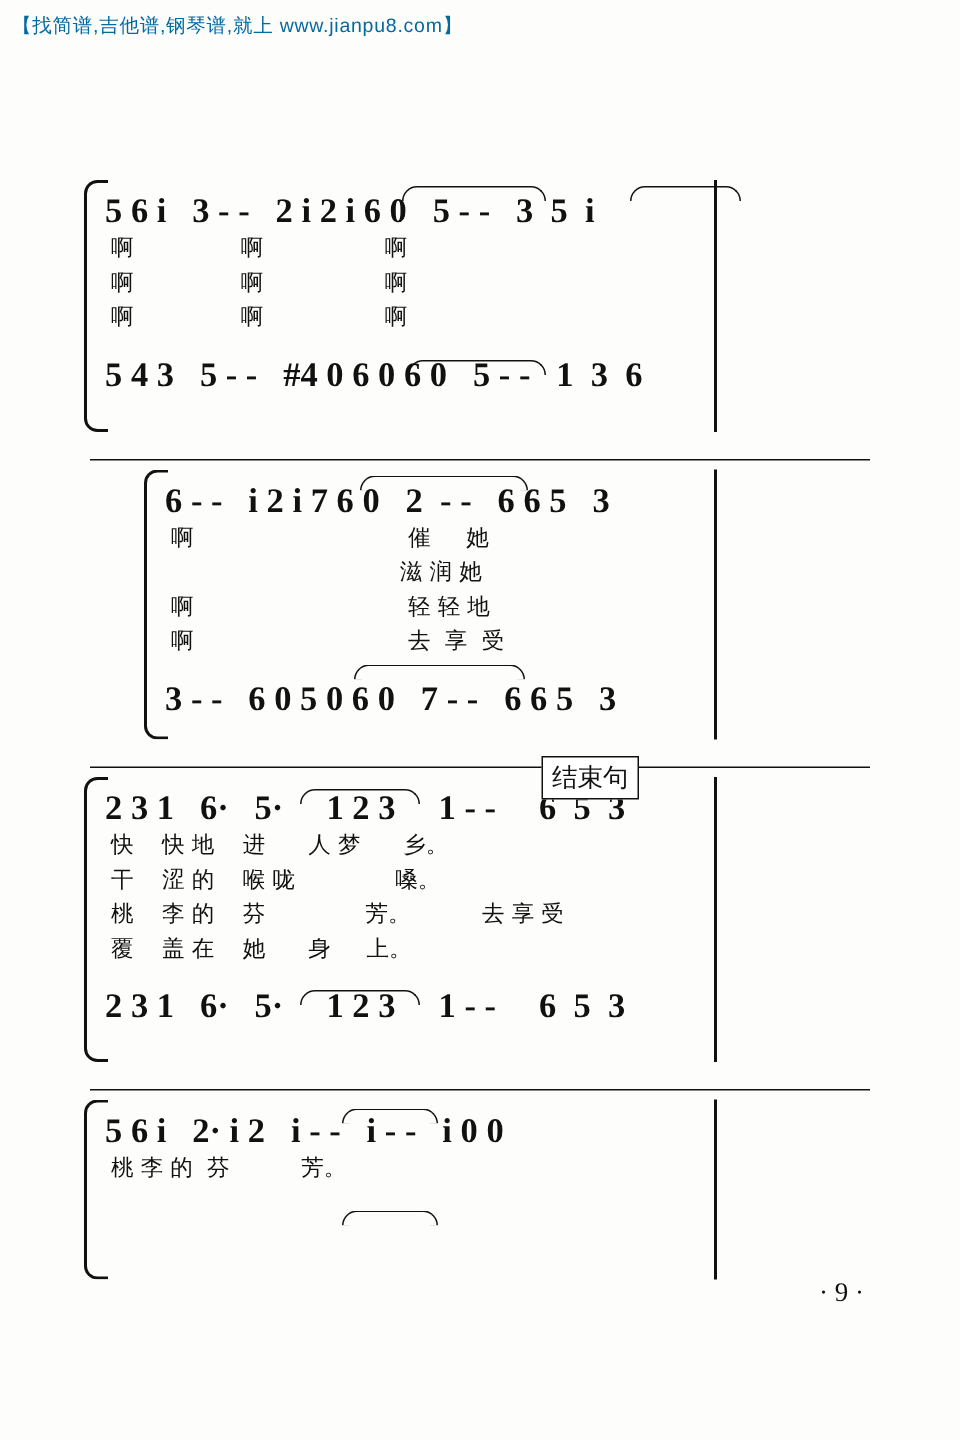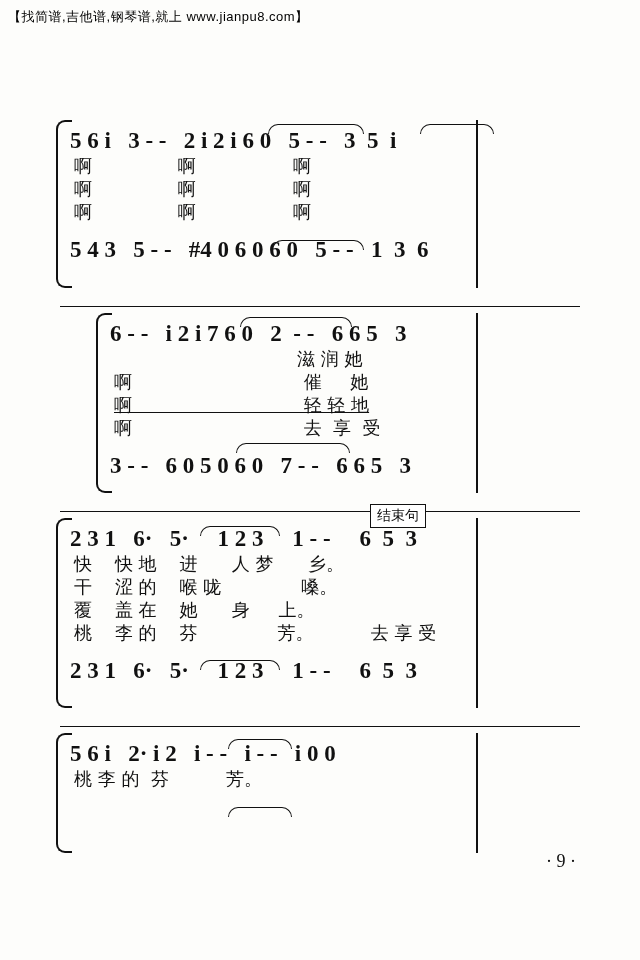--- a/index.html
+++ b/index.html
@@ -7,21 +7,21 @@
     width:640px;height:960px;
     background:#fdfdfb;
     font-family:"Liberation Serif", serif;
     position:relative;
     overflow:hidden;
     color:#111;
   }
   .watermark{
     position:absolute;
     top:8px;left:8px;
-    color:#000000;
+    color:#0369a1;
     font-size:13px;
     letter-spacing:0.5px;
     font-family:"Liberation Sans", sans-serif;
     white-space:nowrap;
   }
   .sheet{
     position:absolute;
     top:120px;left:0;
     width:536px;
   }
@@ -55,21 +55,21 @@
     align-items:flex-end;
     font-family:"Liberation Serif", serif;
     font-size:23px;
     font-weight:bold;
     letter-spacing:0px;
     height:34px;
     white-space:pre;
   }
   .lyricrow{
     display:flex;
-    font-size:18px;
+    font-size:15px;
     height:23px;
     line-height:23px;
     white-space:pre;
     font-family:"DejaVu Sans", sans-serif;
   }
   .hr{
     width:520px;
     margin:10px auto 6px 60px;
     border:0;
     border-top:1.5px solid #111;
@@ -77,21 +77,21 @@
   .pagenum{
     position:absolute;
     right:64px;
     bottom:88px;
     font-size:18px;
     font-family:"Liberation Serif", serif;
   }
   .endbox{
     position:absolute;
     border:1.5px solid #111;
-    font-size:14px;
+    font-size:17px;
     padding:2px 6px;
     font-family:Liberation Sans, sans-serif;
     background:#fff;
   }
   .tiebar{
     position:absolute;
     border-top:1.6px solid #111;
     border-left:1.6px solid #111;
     border-right:1.6px solid #111;
     border-radius:10px 10px 0 0;
@@ -126,45 +126,45 @@
   <hr class="hr">
 
   <div class="system" style="height:180px;margin-left:40px;">
     <div class="brace"></div>
     <div class="barend"></div>
 
     <div class="tiebar" style="left:200px;top:4px;width:110px;"></div>
 
     <div class="staffrow" style="padding-left:10px;">6 - -   i 2 i 7 6 0   2  - -   6 6 5   3</div>
 
+    <div class="lyricrow" style="padding-left:14px;">啊                              催     她</div>
     <div class="lyricrow" style="padding-left:14px;">                                滋 润 她</div>
-    <div class="lyricrow" style="padding-left:14px;">啊                              催     她</div>
-    <div class="lyricrow" style="padding-left:14px;text-decoration:underline;">啊                              轻 轻 地</div>
+    <div class="lyricrow" style="padding-left:14px;">啊                              轻 轻 地</div>
     <div class="lyricrow" style="padding-left:14px;">啊                              去  享  受</div>
 
     <div class="tiebar" style="left:196px;top:130px;width:112px;"></div>
 
     <div class="staffrow" style="padding-left:10px;margin-top:6px;">3 - -   6 0 5 0 6 0   7 - -   6 6 5   3</div>
   </div>
 
   <hr class="hr">
 
   <div class="system" style="height:190px;">
     <div class="brace"></div>
     <div class="barend"></div>
 
     <div class="endbox" style="right:110px;top:-14px;">结束句</div>
     <div class="tiebar" style="left:200px;top:8px;width:78px;"></div>
 
     <div class="staffrow" style="padding-left:10px;">2 3 1   6·   5·     1 2 3     1 - -     6  5  3</div>
 
     <div class="lyricrow" style="padding-left:14px;">快    快 地    进      人 梦      乡。</div>
     <div class="lyricrow" style="padding-left:14px;">干    涩 的    喉 咙              嗓。</div>
+    <div class="lyricrow" style="padding-left:14px;">桃    李 的    芬              芳。          去 享 受</div>
     <div class="lyricrow" style="padding-left:14px;">覆    盖 在    她      身     上。</div>
-    <div class="lyricrow" style="padding-left:14px;">桃    李 的    芬              芳。          去 享 受</div>
 
     <div class="tiebar" style="left:200px;top:142px;width:78px;"></div>
 
     <div class="staffrow" style="padding-left:10px;margin-top:6px;">2 3 1   6·   5·     1 2 3     1 - -     6  5  3</div>
   </div>
 
   <hr class="hr">
 
   <div class="system" style="height:120px;">
     <div class="brace"></div>

